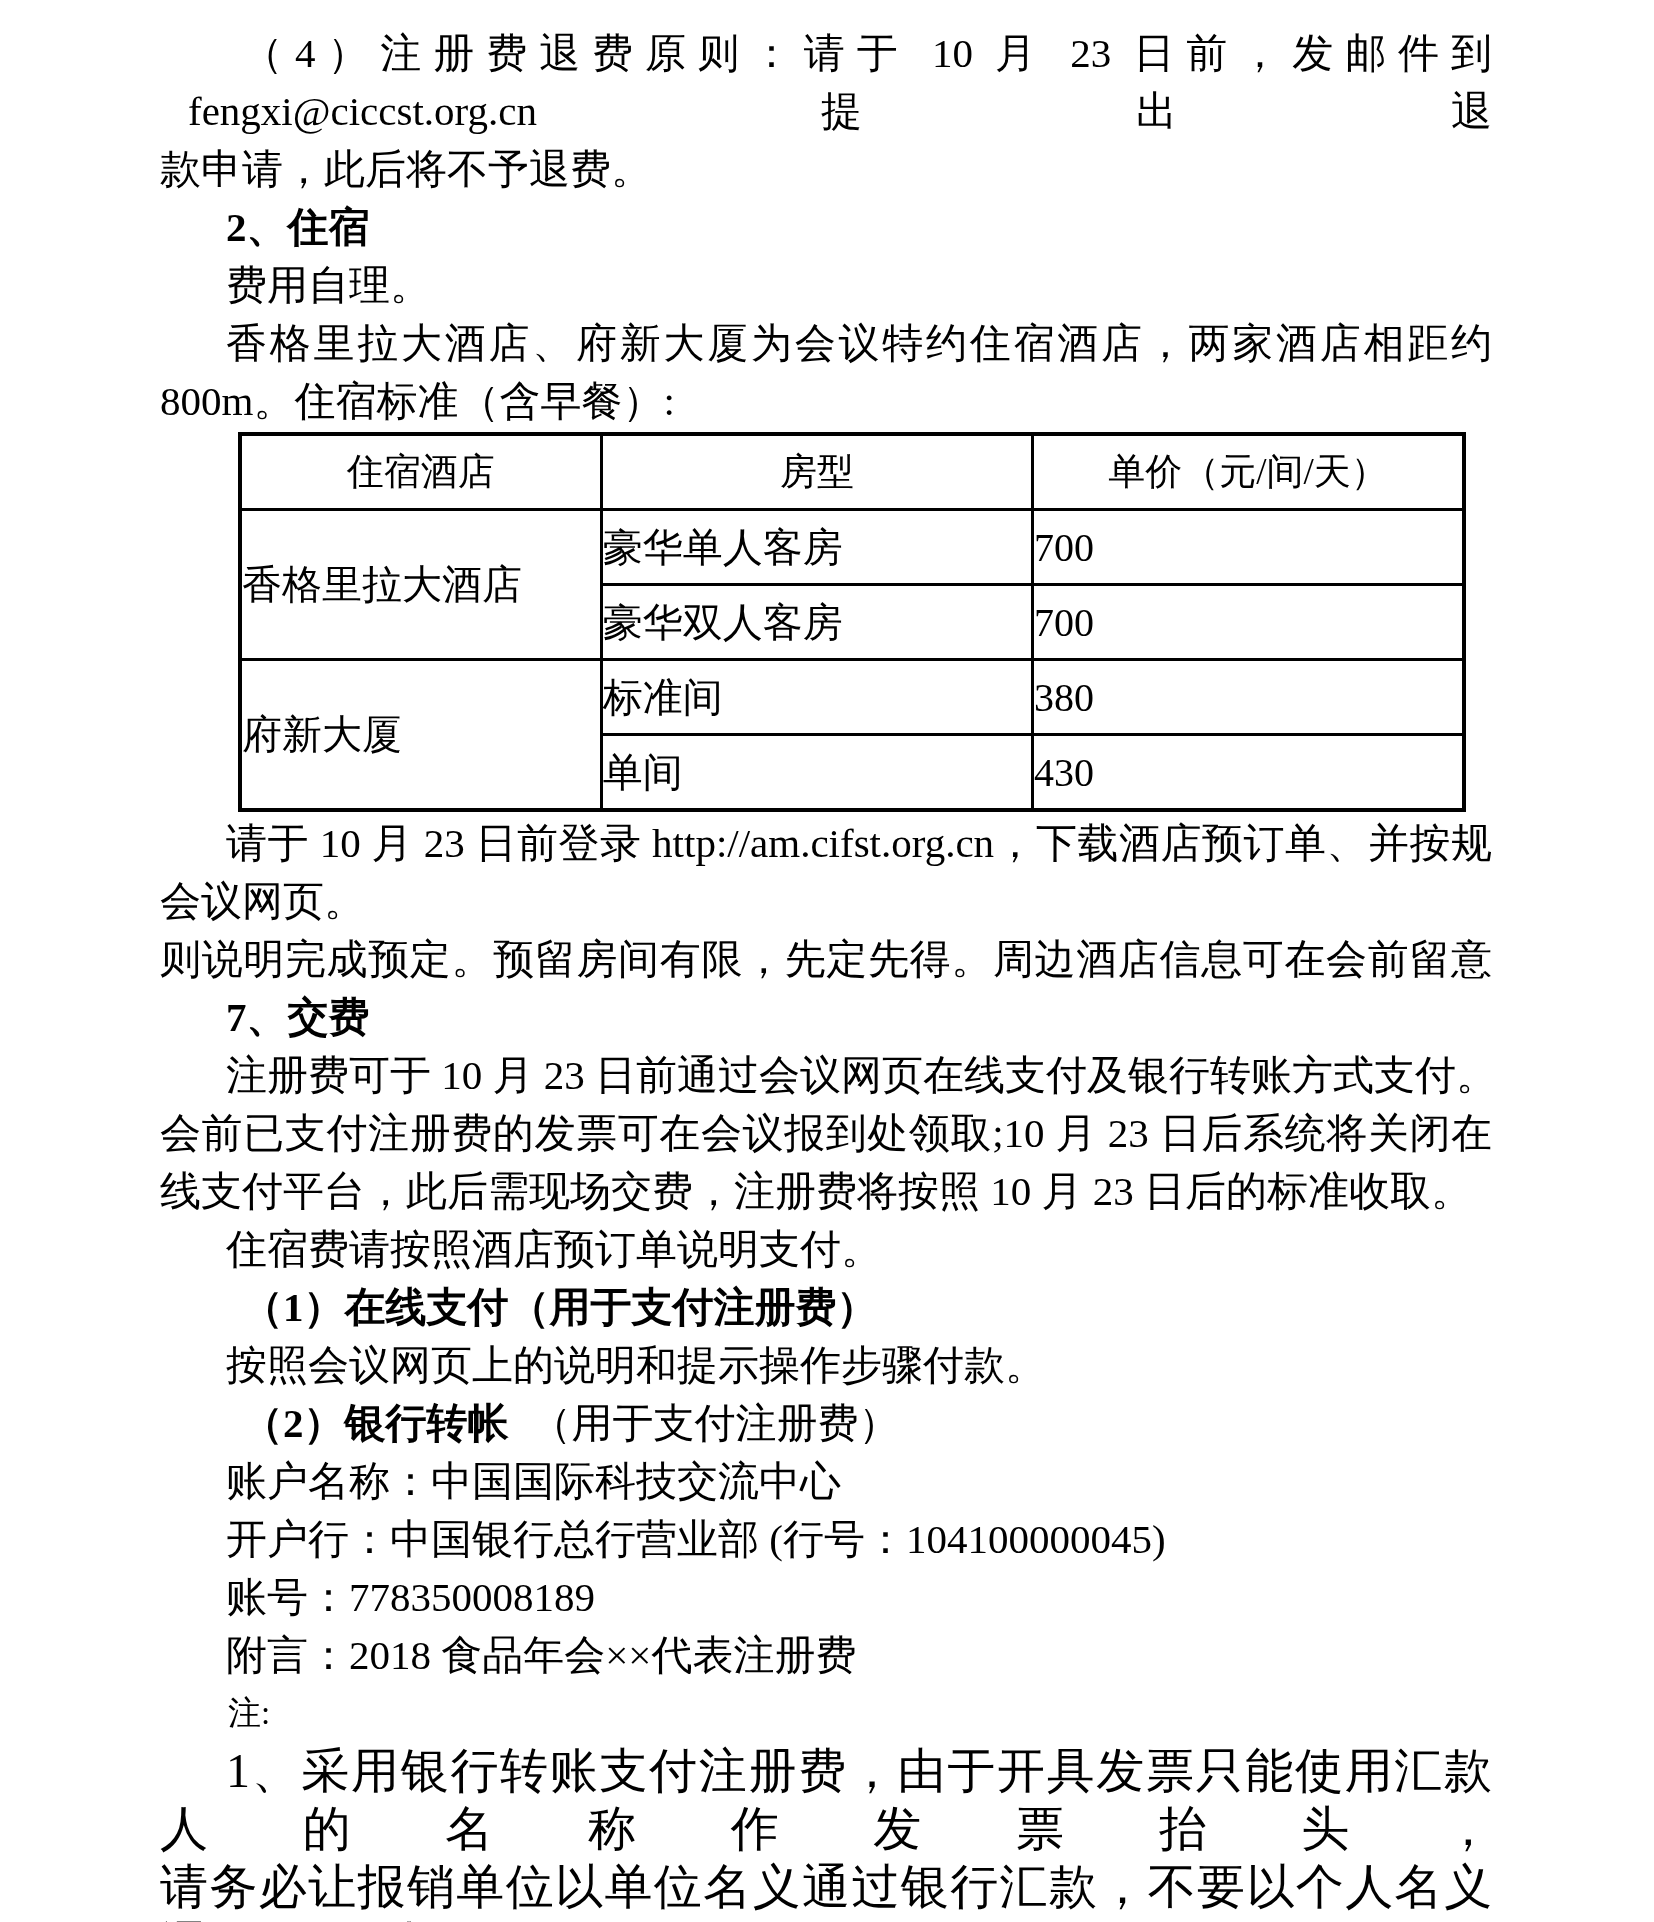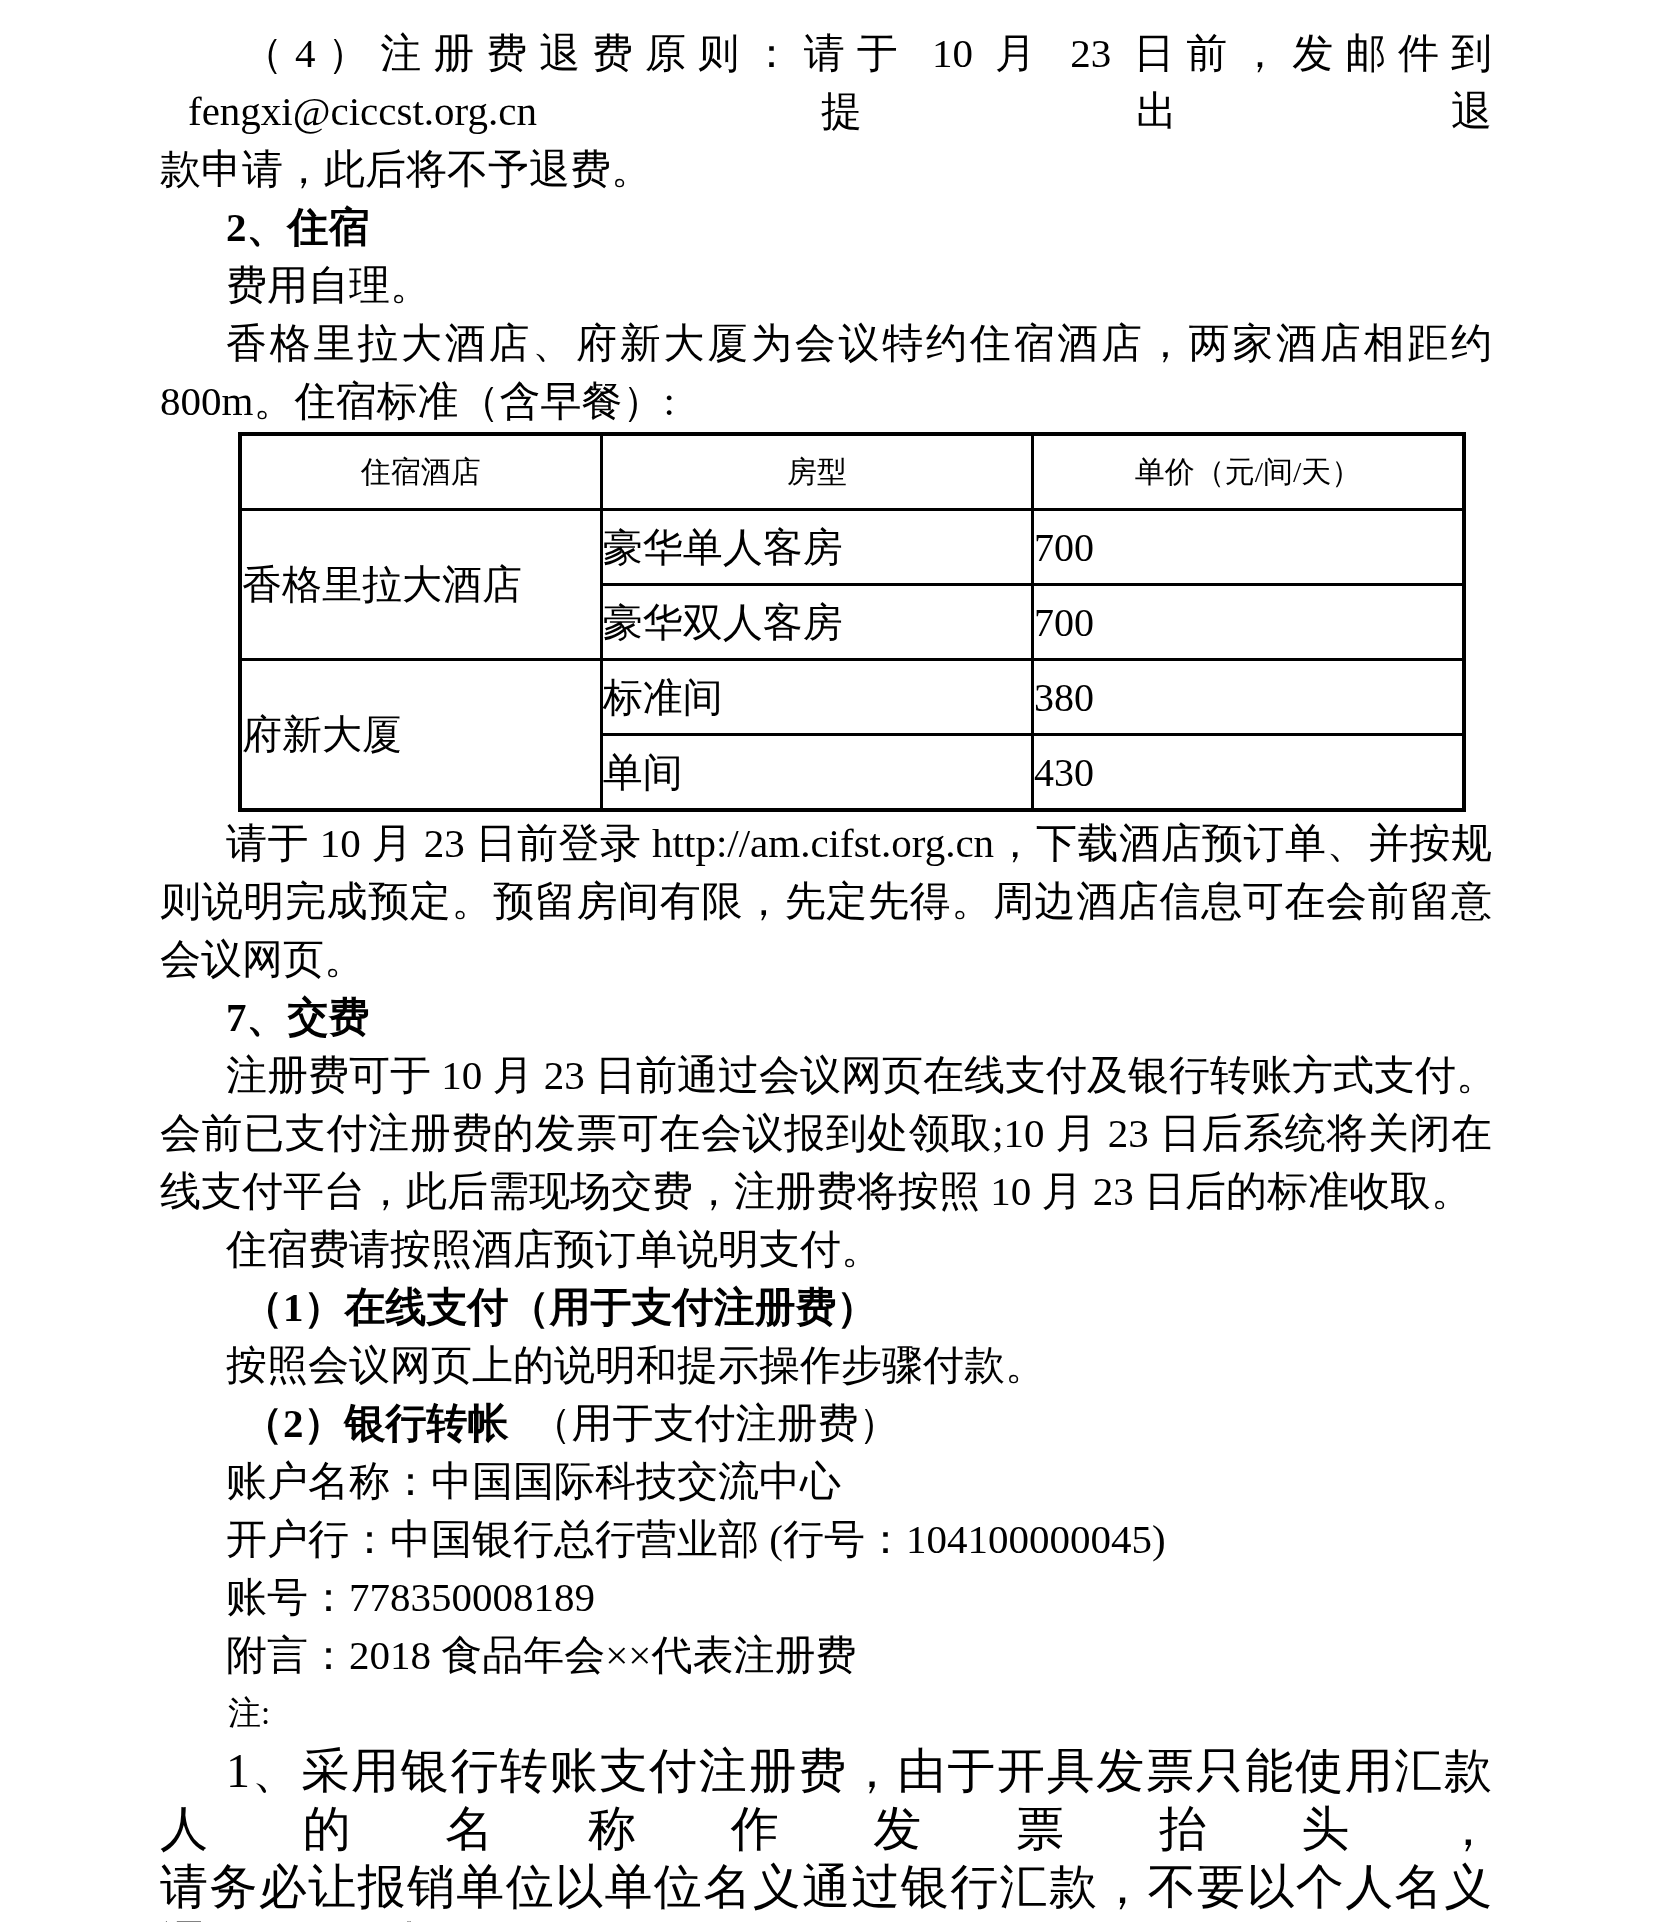--- a/index.html
+++ b/index.html
@@ -44,21 +44,21 @@
   table.rates col.c2{width:430px;}
   table.rates col.c3{width:430px;}
   table.rates th, table.rates td{
     border:3px solid #000;
     height:72px;
     padding:0;
     font-size:40px;
     vertical-align:middle;
     overflow:hidden;
   }
-  table.rates th{ text-align:center; font-weight:normal; font-size:30px; }
+  table.rates th{ text-align:center; font-weight:normal; font-size:37px; }
   td.hotel{ }
   td.room, td.price{ text-align:left; padding-left:26px; }
 </style>
 </head>
 <body>
 
 <div class="page">
 
   <p class="ln indp jl">（4）注册费退费原则：请于 10 月 23 日前，发邮件到 fengxi@ciccst.org.cn 提出退</p>
   <p class="ln">款申请，此后将不予退费。</p>
@@ -95,22 +95,22 @@
       <td class="price">380</td>
     </tr>
     <tr>
       <td class="room">单间</td>
       <td class="price">430</td>
     </tr>
   </tbody>
     </table>
 
   <p class="ln ind jl">请于 10 月 23 日前登录 http://am.cifst.org.cn，下载酒店预订单、并按规</p>
+  <p class="ln">会议网页。</p>
   <p class="ln jl">则说明完成预定。预留房间有限，先定先得。周边酒店信息可在会前留意</p>
-  <p class="ln">会议网页。</p>
 
   <p class="ln hd ind">7、交费</p>
   <p class="ln ind">注册费可于 10 月 23 日前通过会议网页在线支付及银行转账方式支付。</p>
   <p class="ln jl">会前已支付注册费的发票可在会议报到处领取;10 月 23 日后系统将关闭在</p>
   <p class="ln">线支付平台，此后需现场交费，注册费将按照 10 月 23 日后的标准收取。</p>
   <p class="ln ind">住宿费请按照酒店预订单说明支付。</p>
 
   <p class="ln hd indp">（1）在线支付（用于支付注册费）</p>
   <p class="ln ind">按照会议网页上的说明和提示操作步骤付款。</p>
 

